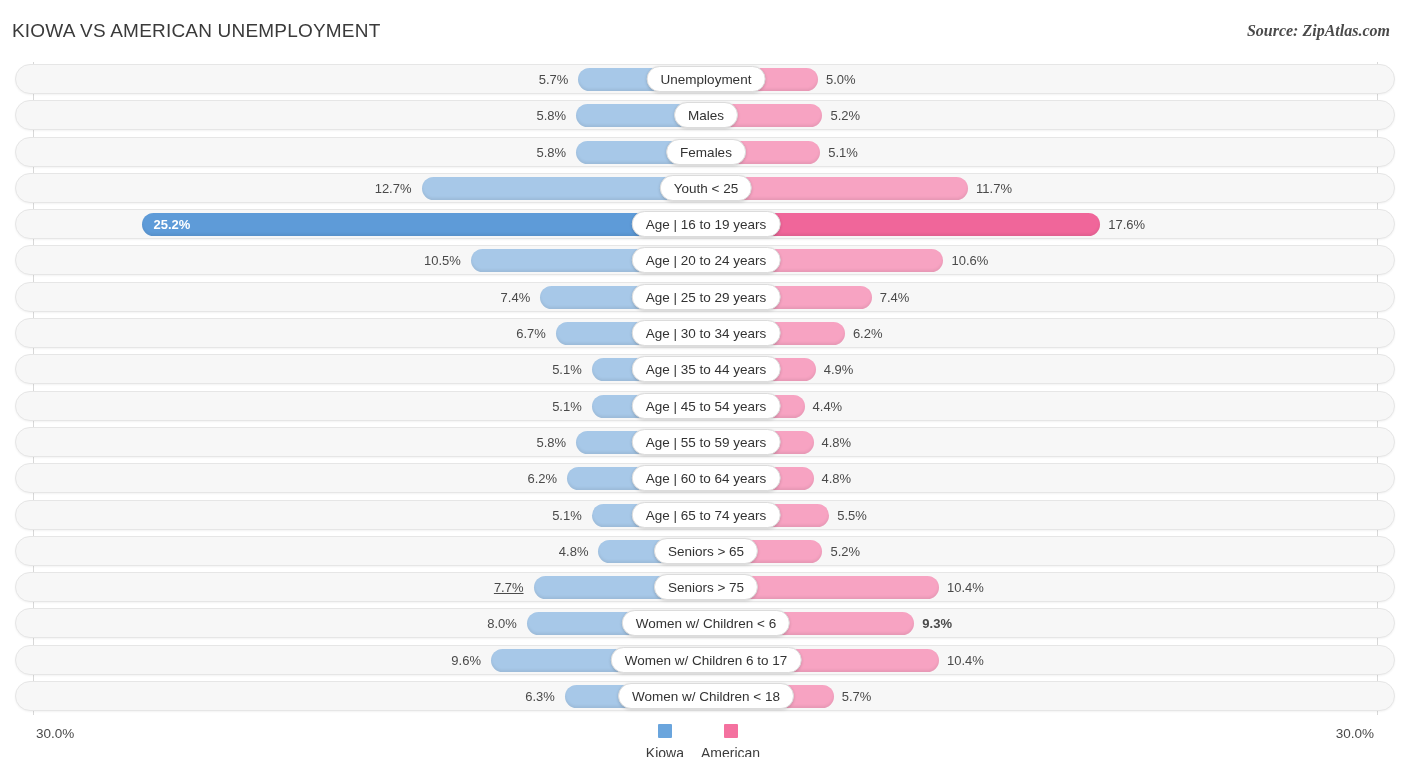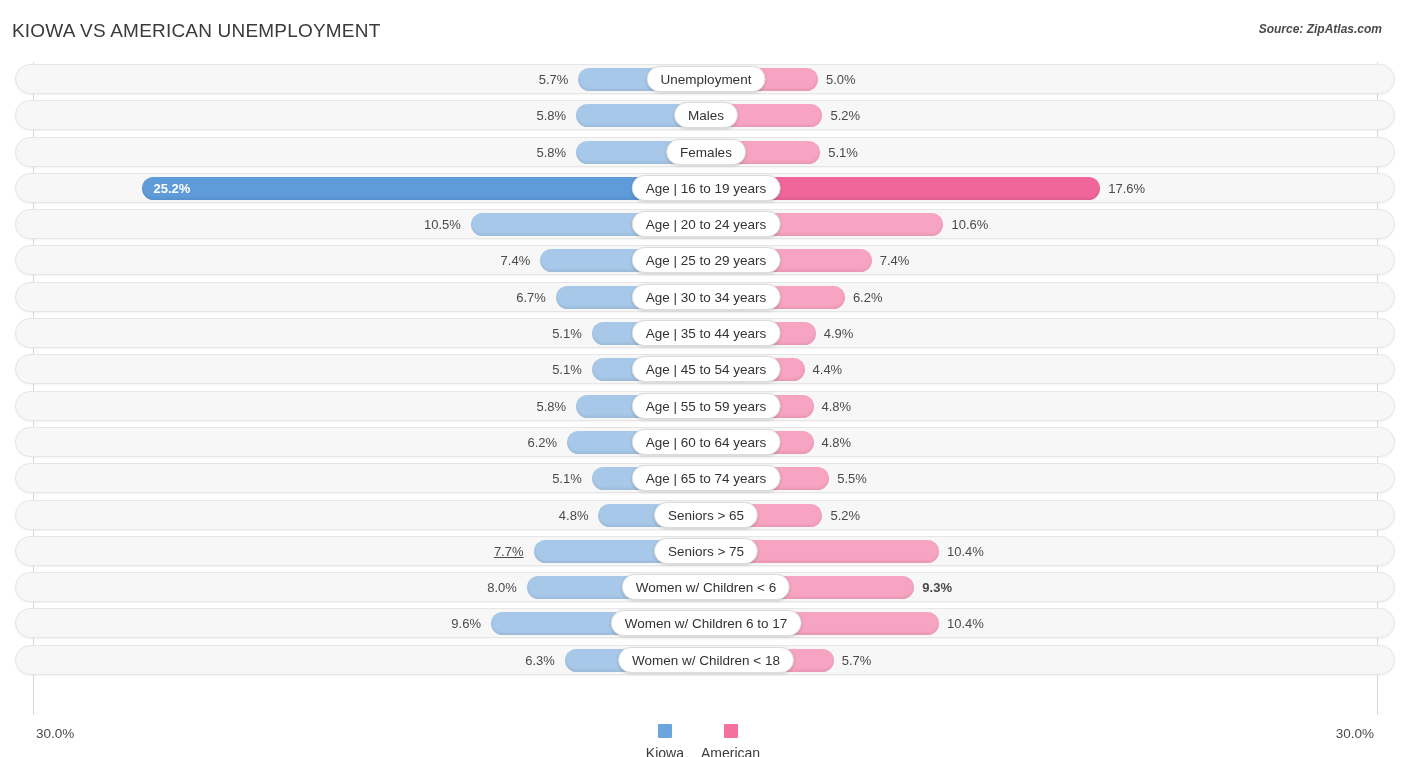--- a/index.html
+++ b/index.html
@@ -12,42 +12,43 @@
     height: 757px;
     font-family: "Liberation Sans", sans-serif;
     color: #3c3c3c;
     overflow: hidden;
     position: relative;
   }
 
   
   .header {
     position: absolute;
-    top: 0; left: 0; right: 12px;
+    top: 0; left: 0; right: 4px;
     height: 58px;
   }
   .chart-title {
     position: absolute;
     left: 12px;
     top: 20px;
     font-size: 19px;
     font-weight: 400;
     letter-spacing: 0.2px;
     color: #3a3a3a;
     white-space: nowrap;
   }
   .source-note {
     position: absolute;
     right: 12px;
     top: 22px;
-    font-size: 12px;
+    font-size: 16px;
     font-style: italic;
     font-weight: bold;
     color: #4a4a4a;
     white-space: nowrap;
+    font-family: Liberation Serif, serif;
   }
 
   
   .plot {
     position: absolute;
     left: 2px;
     top: 62px;
     width: 1406px;
     height: 655px;
   }
@@ -201,20 +202,27 @@
         <div class="pill" style="left: 690px;">Males</div>
       </div>
       <div class="row">
         <div class="bar left" style="left: 560.08px; width: 129.92px; background: rgb(167, 200, 232);"></div>
         <div class="bar right" style="left: 690px; width: 114.24px; background: rgb(247, 163, 194);"></div>
         <div class="val left" style="right: 827.92px;">5.8%</div>
         <div class="val right" style="left: 812.24px;">5.1%</div>
         <div class="pill" style="left: 690px;">Females</div>
       </div>
       <div class="row">
+        <div class="bar left" style="left: 405.52px; width: 284.48px; background: rgb(167, 200, 232);"></div>
+        <div class="bar right" style="left: 690px; width: 262.08px; background: rgb(247, 163, 194);"></div>
+        <div class="val left" style="right: 982.48px;">12.7%</div>
+        <div class="val right" style="left: 960.08px;">11.7%</div>
+        <div class="pill" style="left: 690px;">Youth &lt; 25</div>
+      </div>
+      <div class="row">
         <div class="bar left" style="left: 125.52px; width: 564.48px; background: rgb(94, 155, 216);"></div>
         <div class="bar right" style="left: 690px; width: 394.24px; background: rgb(240, 102, 154);"></div>
         <div class="val left inside" style="left: 137.52px;">25.2%</div>
         <div class="val right" style="left: 1092.24px;">17.6%</div>
         <div class="pill" style="left: 690px;">Age | 16 to 19 years</div>
       </div>
       <div class="row">
         <div class="bar left" style="left: 454.8px; width: 235.2px; background: rgb(167, 200, 232);"></div>
         <div class="bar right" style="left: 690px; width: 237.44px; background: rgb(247, 163, 194);"></div>
         <div class="val left" style="right: 933.2px;">10.5%</div>

